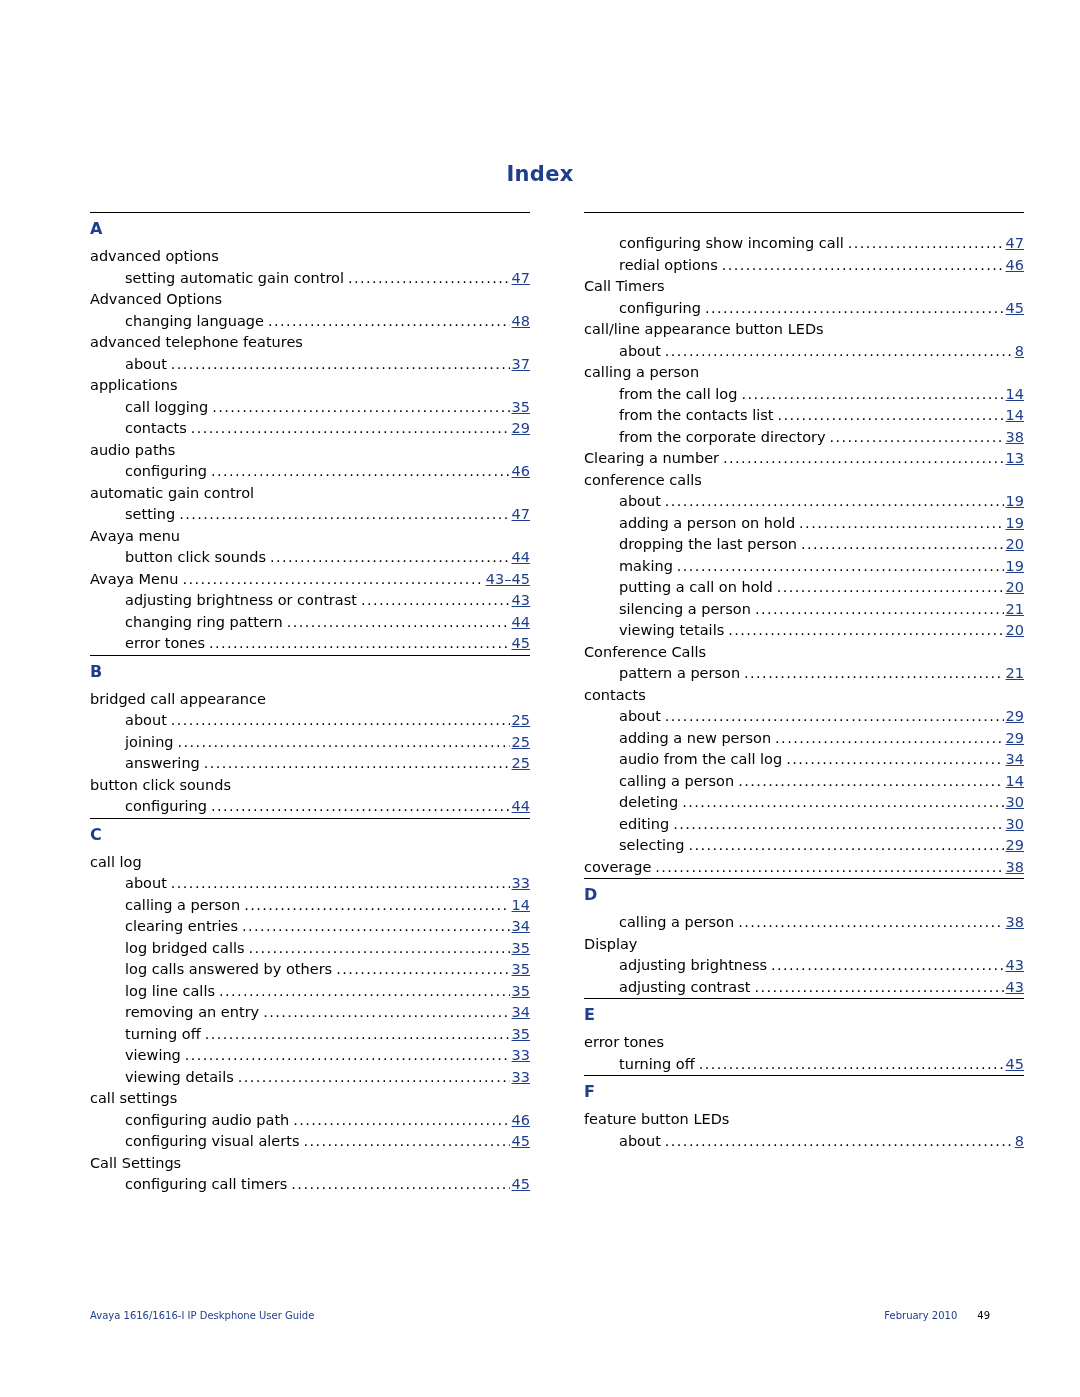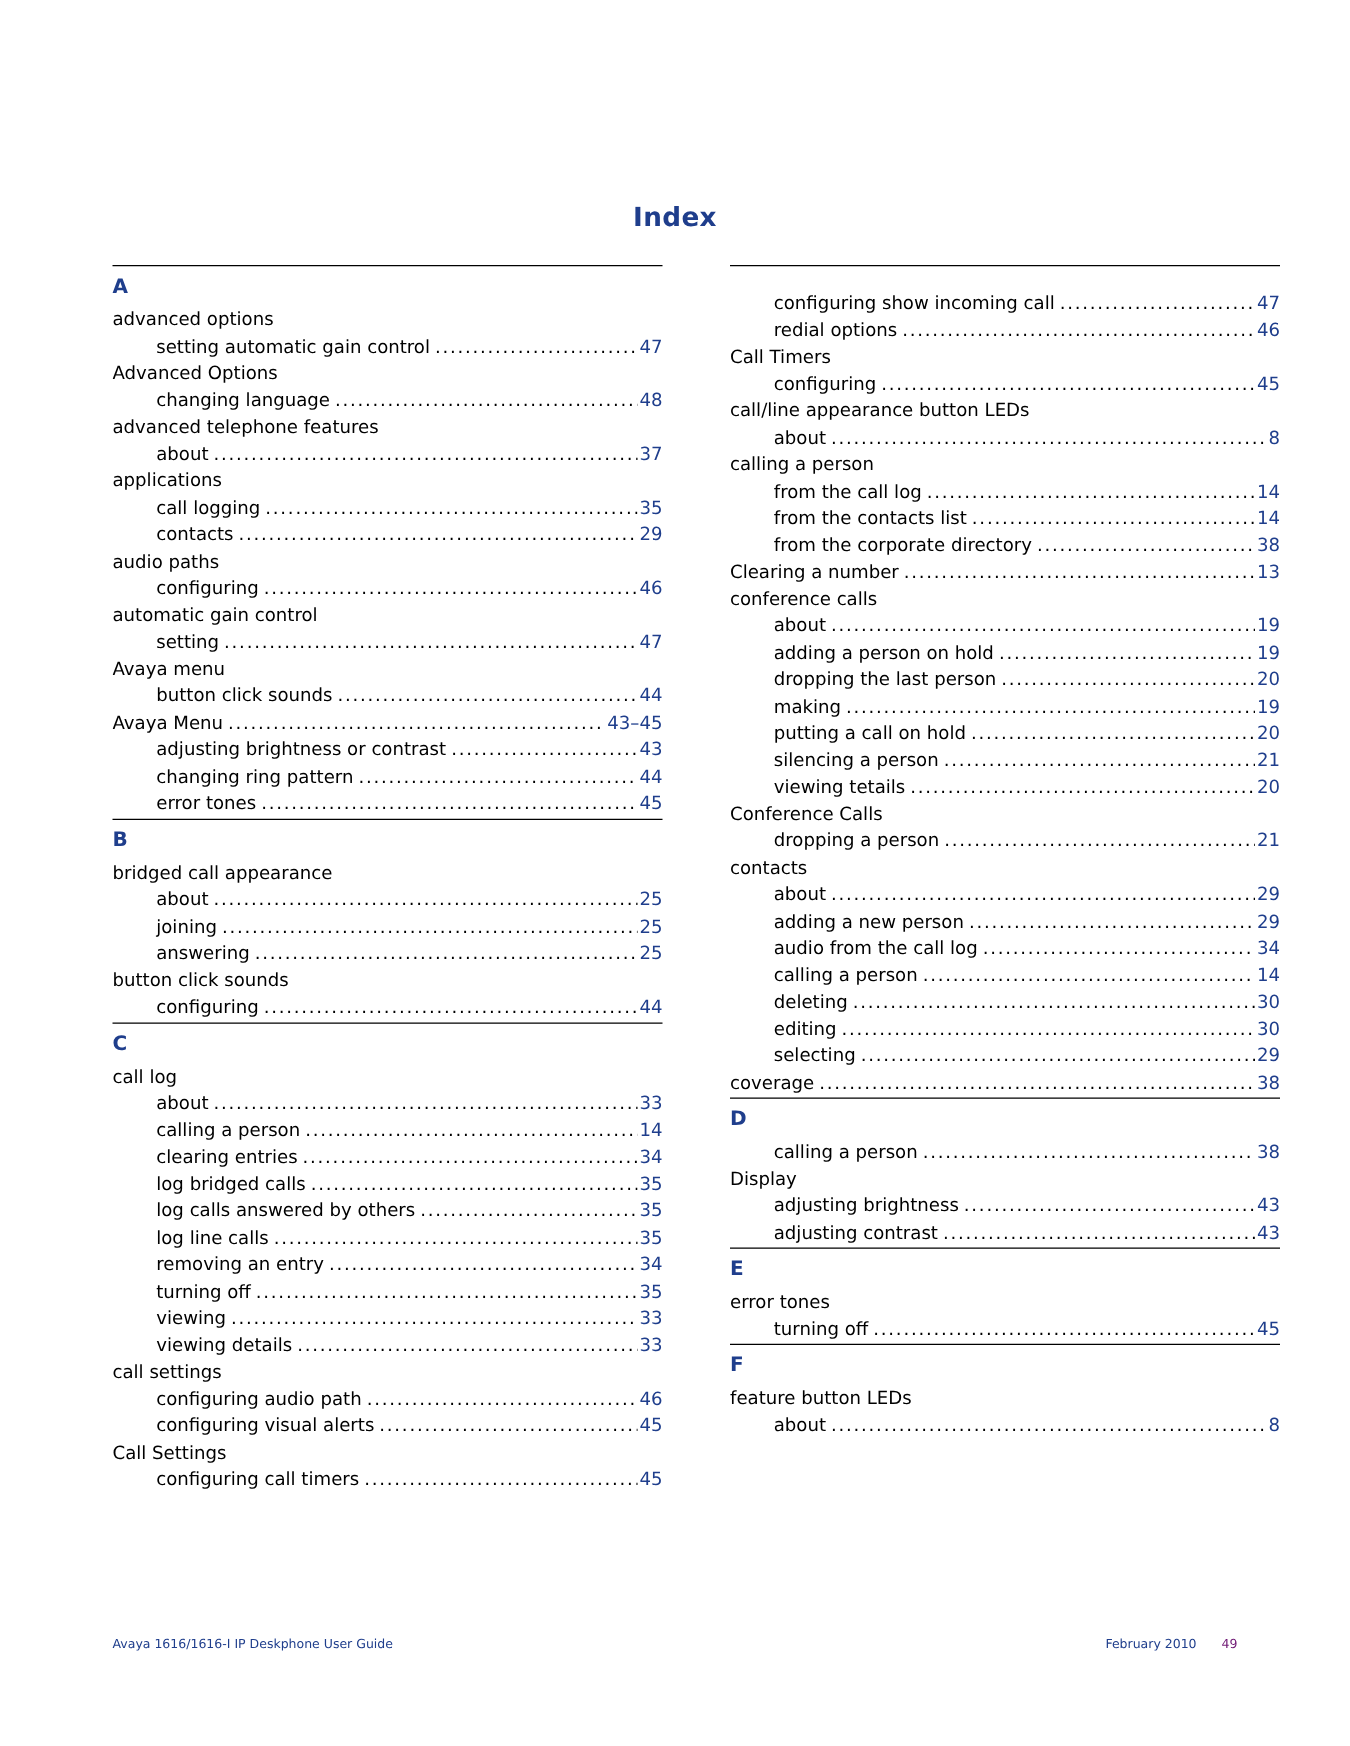--- a/index.html
+++ b/index.html
@@ -80,39 +80,40 @@
     white-space: nowrap;
     font-size: 14.5px;
     letter-spacing: 1.4px;
     color: #000;
     margin: 0 2px 0 4px;
     min-width: 6px;
   }
   .entry .pg {
     flex: 0 0 auto;
     color: #1f3e8c;
+    text-decoration: underline;
     font-size: 14.5px;
   }
   .spacer-gap { height: 14px; }
   .footer {
     position: absolute;
     left: 90px;
     right: 90px;
     top: 1310px;
     font-size: 10px;
     color: #1f3e8c;
     display: flex;
     justify-content: space-between;
     align-items: baseline;
   }
   .footer .right {
     display: flex;
     gap: 20px;
   }
-  .footer .fpage { color: #701a75; text-align: right; }
+  .footer .fpage { color: #000000; text-align: right; }
 </style>
 </head>
 <body>
 
 <div class="page">
   <div class="index-title">Index</div>
   <div class="columns">
     <div class="col">
         <div class="section-rule"></div>
         <div class="letter">A</div>
@@ -389,21 +390,21 @@
         </div>
         <div class="entry lvl2">
           <span class="txt">viewing tetails</span>
           <span class="leader">........................................................................................................................................................................................................</span>
           <span class="pg">20</span>
         </div>
         <div class="entry lvl1 nopage">
           <span class="txt">Conference Calls</span>
         </div>
         <div class="entry lvl2">
-          <span class="txt">dropping a person</span>
+          <span class="txt">pattern a person</span>
           <span class="leader">........................................................................................................................................................................................................</span>
           <span class="pg">21</span>
         </div>
         <div class="entry lvl1 nopage">
           <span class="txt">contacts</span>
         </div>
         <div class="entry lvl2">
           <span class="txt">about</span>
           <span class="leader">........................................................................................................................................................................................................</span>
           <span class="pg">29</span>

